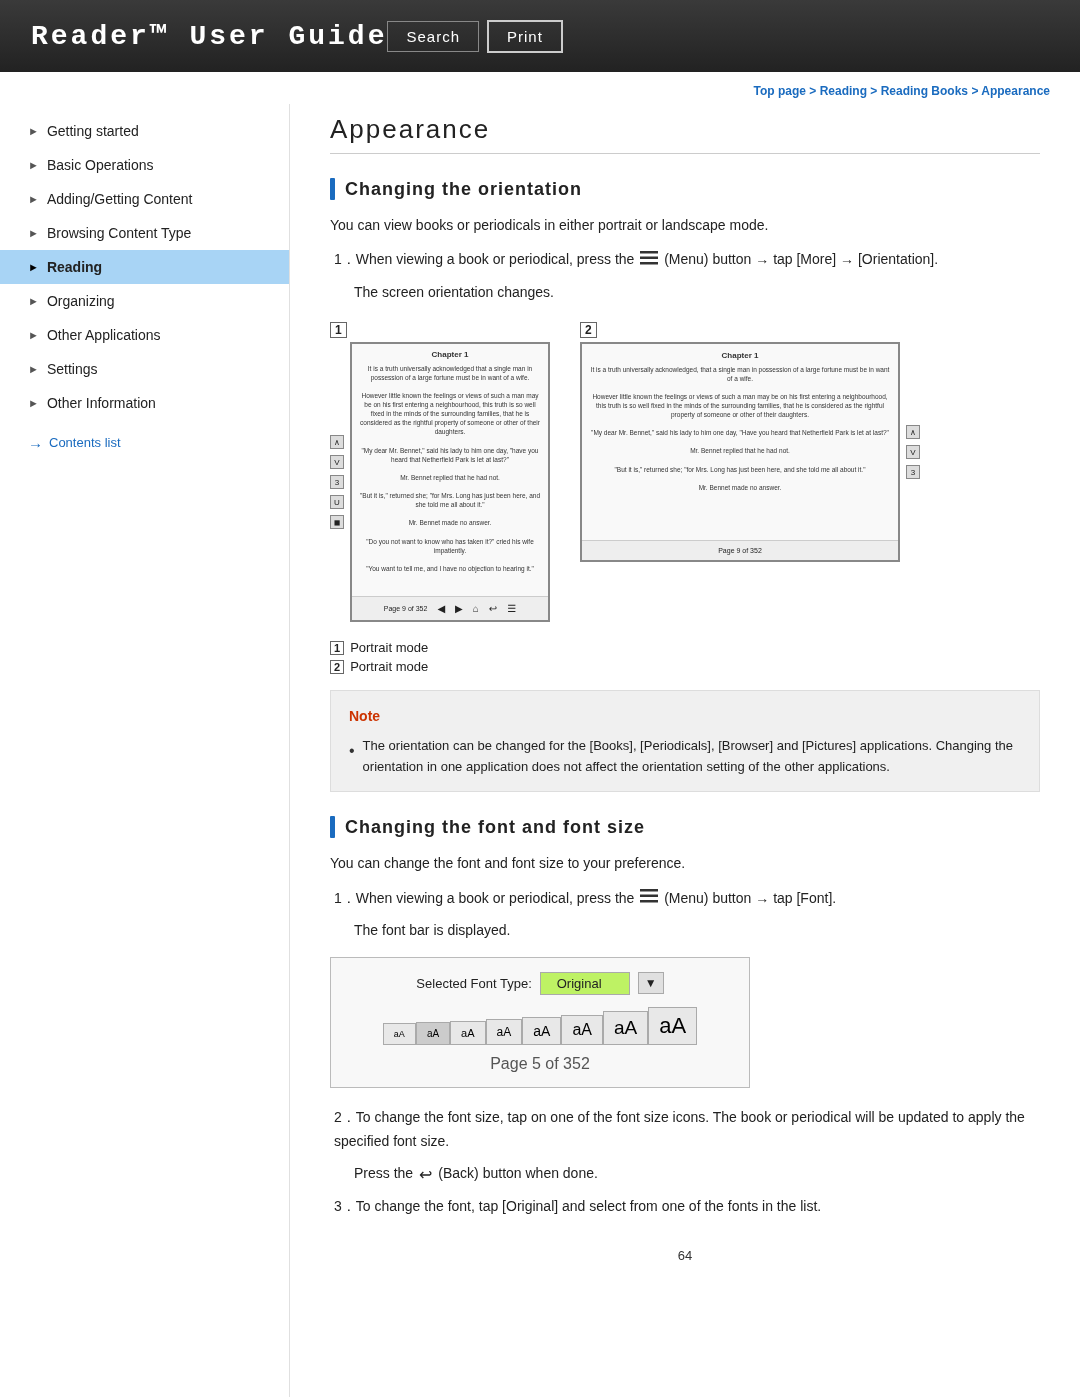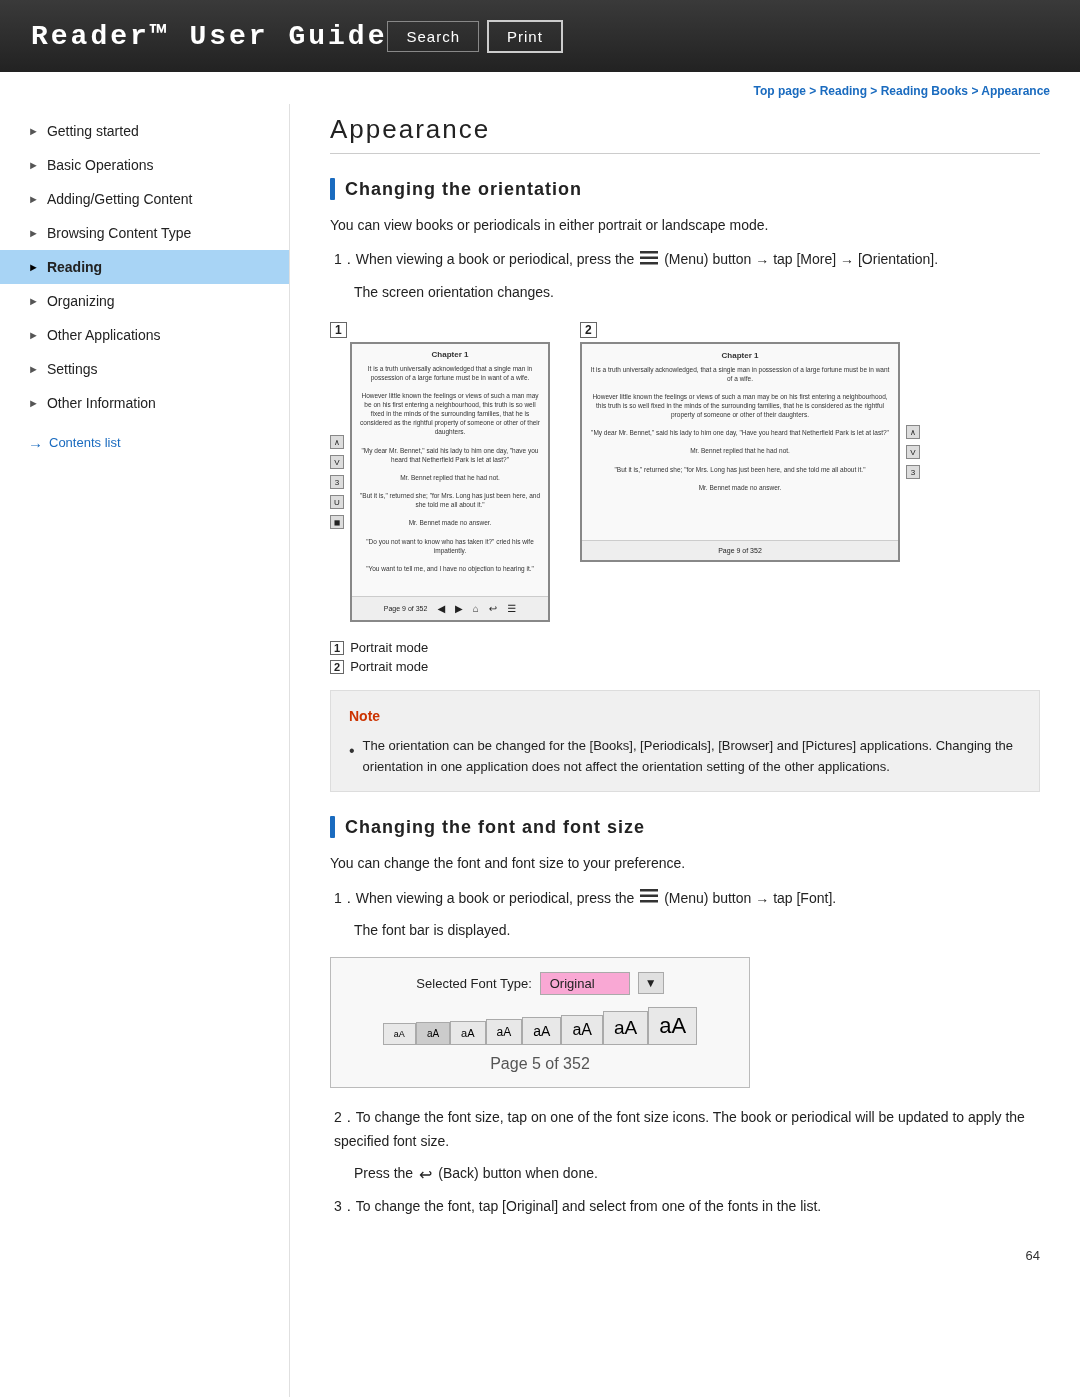--- a/index.html
+++ b/index.html
@@ -283,22 +283,22 @@
     .font-bar-row1 {
       display: flex;
       align-items: center;
       justify-content: center;
       gap: 8px;
       margin-bottom: 12px;
       font-size: 13px;
     }
     .font-select-box {
       border: 1px solid #aaa;
-      padding: 3px 9px;
-      background: #f9a8d4;
+      padding: 3px 16px;
+      background: #bef264;
       font-size: 13px;
       min-width: 90px;
     }
     .font-dropdown-arrow {
       border: 1px solid #aaa;
       padding: 3px 6px;
       background: #e0e0e0;
       font-size: 12px;
     }
     .font-size-row {
@@ -334,21 +334,21 @@
 
     .back-icon {
       display: inline-block;
       vertical-align: middle;
       font-size: 16px;
       margin: 0 2px;
     }
 
     
     .page-number {
-      text-align: right;
+      text-align: center;
       font-size: 13px;
       margin-top: 30px;
       color: #333;
     }
   </style>
 </head>
 <body>
 
 <div class="header">
   <span class="header-title">Reader™ User Guide</span>

